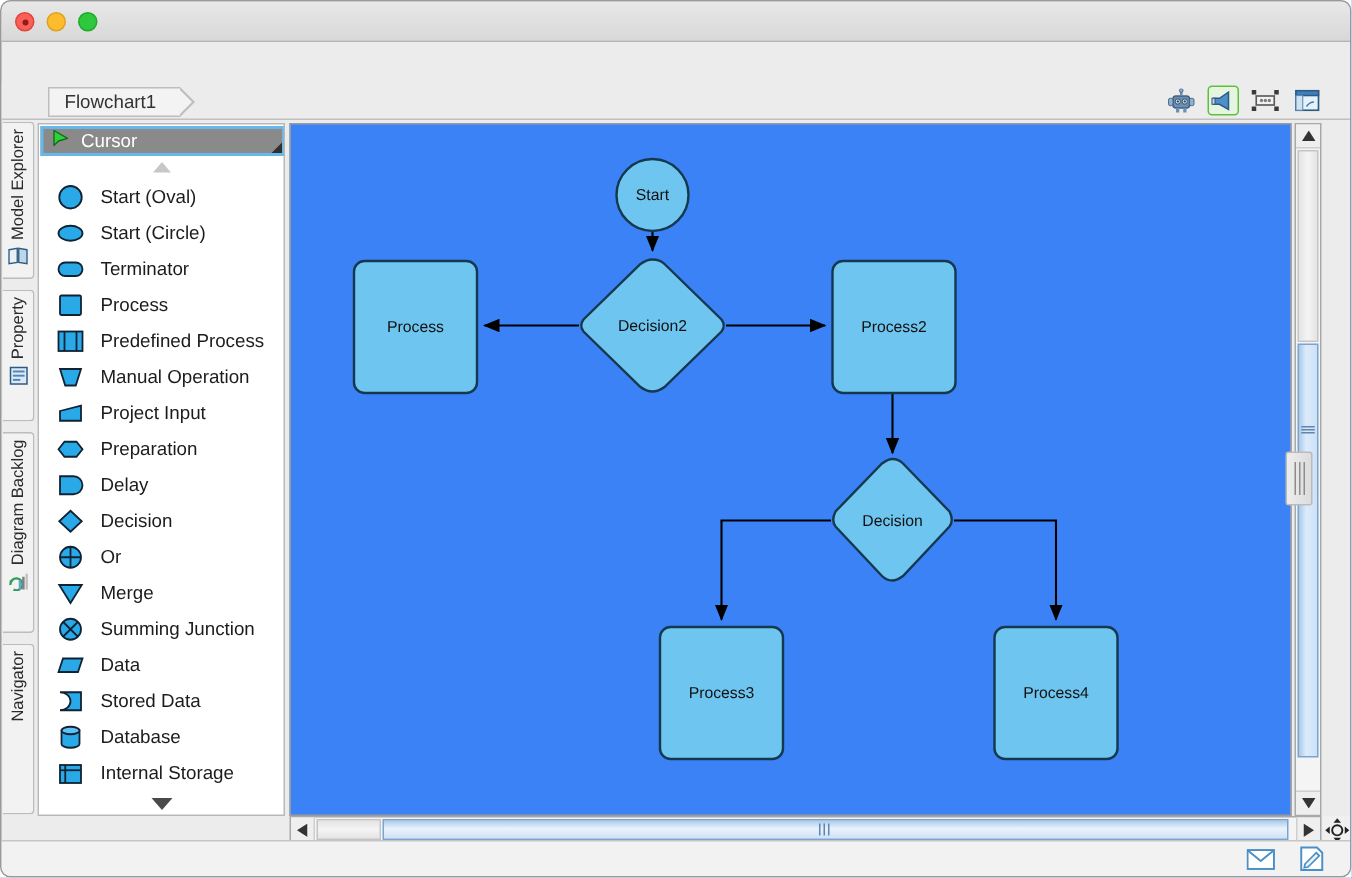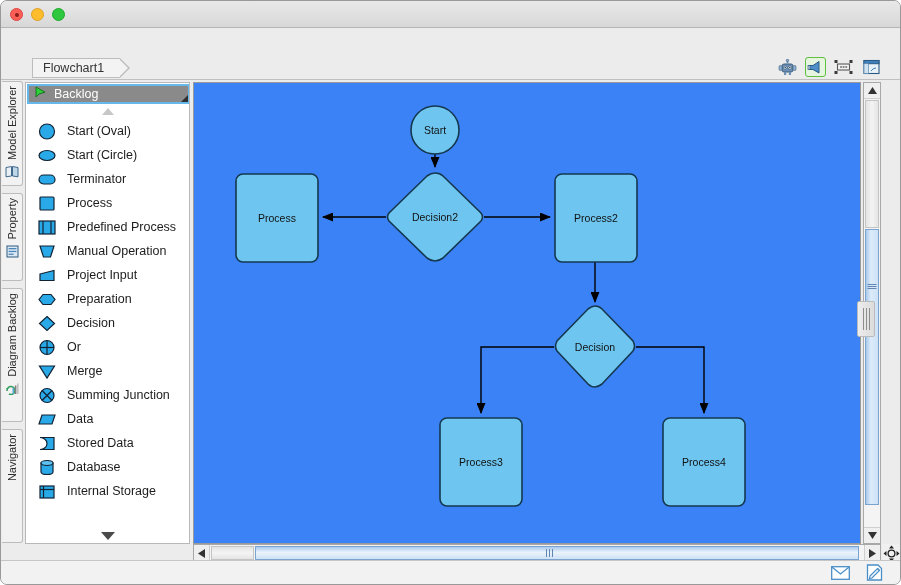--- a/index.html
+++ b/index.html
@@ -322,21 +322,21 @@
   </div>
 
   <div id="palette">
 
     <div id="cursor-item">
       <span>
         <svg width="13" height="13" viewBox="0 0 13 13">
           <path d="M2 1 L2 11 L5 8 L11 6.2 Z" fill="#2fd03a" stroke="#116b18" stroke-width="0.9" stroke-linejoin="round"></path>
         </svg>
       </span>
-      <span>Backlog</span>
+      <span>Cursor</span>
     </div>
 
     <div class="scroll-arrow" id="pal-up"></div>
 
     <div id="pal-list">
 
       <div class="pal-row">
         <span class="pal-ico">
           <svg width="18" height="17">
               <circle cx="9" cy="8.5" r="7.5" fill="#29a9e8" stroke="#123" stroke-width="1.2"></circle>
@@ -403,20 +403,28 @@
 
       <div class="pal-row">
         <span class="pal-ico">
           <svg width="18" height="17">
               <path d="M1 8.5 L5 3.5 L13 3.5 L17 8.5 L13 13.5 L5 13.5 Z" fill="#29a9e8" stroke="#123" stroke-width="1.2"></path>
             </svg>
         </span>
         <span>Preparation</span>
       </div>
 
+      <div class="pal-row">
+        <span class="pal-ico">
+          <svg width="18" height="17">
+              <path d="M2 2.5 L11 2.5 A6 6 0 0 1 11 14.5 L2 14.5 Z" fill="#29a9e8" stroke="#123" stroke-width="1.2"></path>
+            </svg>
+        </span>
+        <span>Delay</span>
+      </div>
 
       <div class="pal-row">
         <span class="pal-ico">
           <svg width="18" height="17">
               <path d="M9 1.5 L16.5 8.5 L9 15.5 L1.5 8.5 Z" fill="#29a9e8" stroke="#123" stroke-width="1.2"></path>
             </svg>
         </span>
         <span>Decision</span>
       </div>
 

